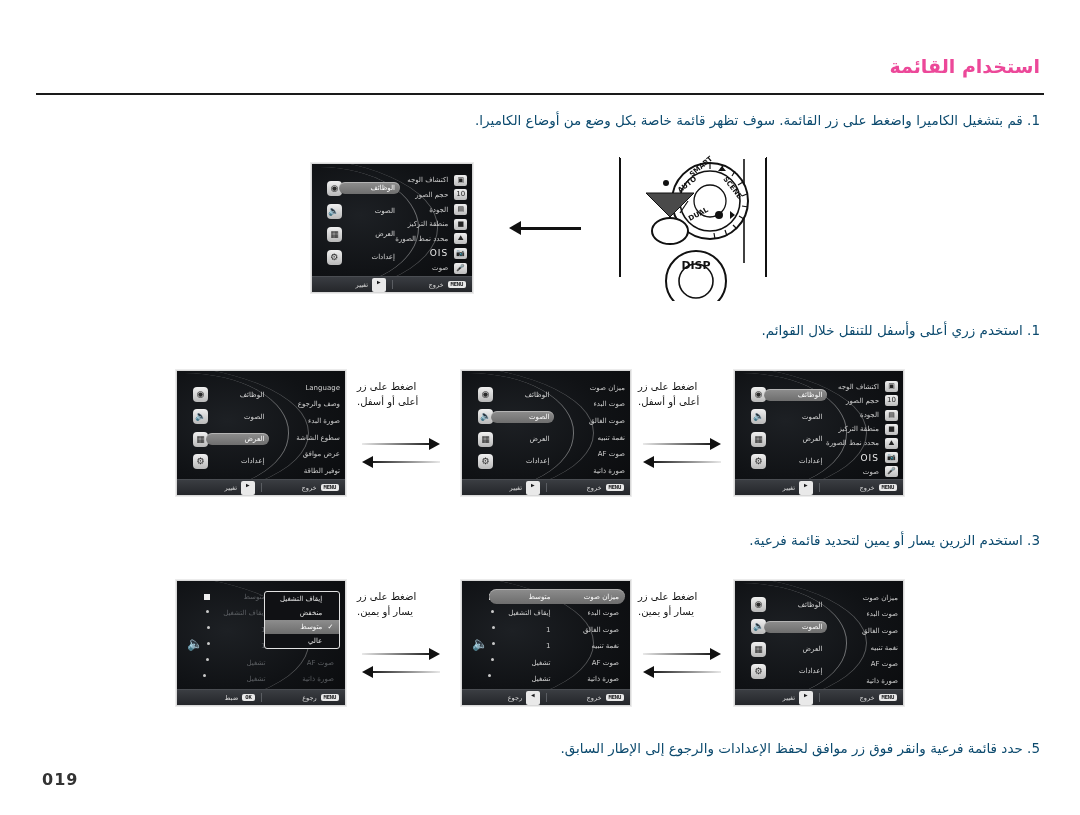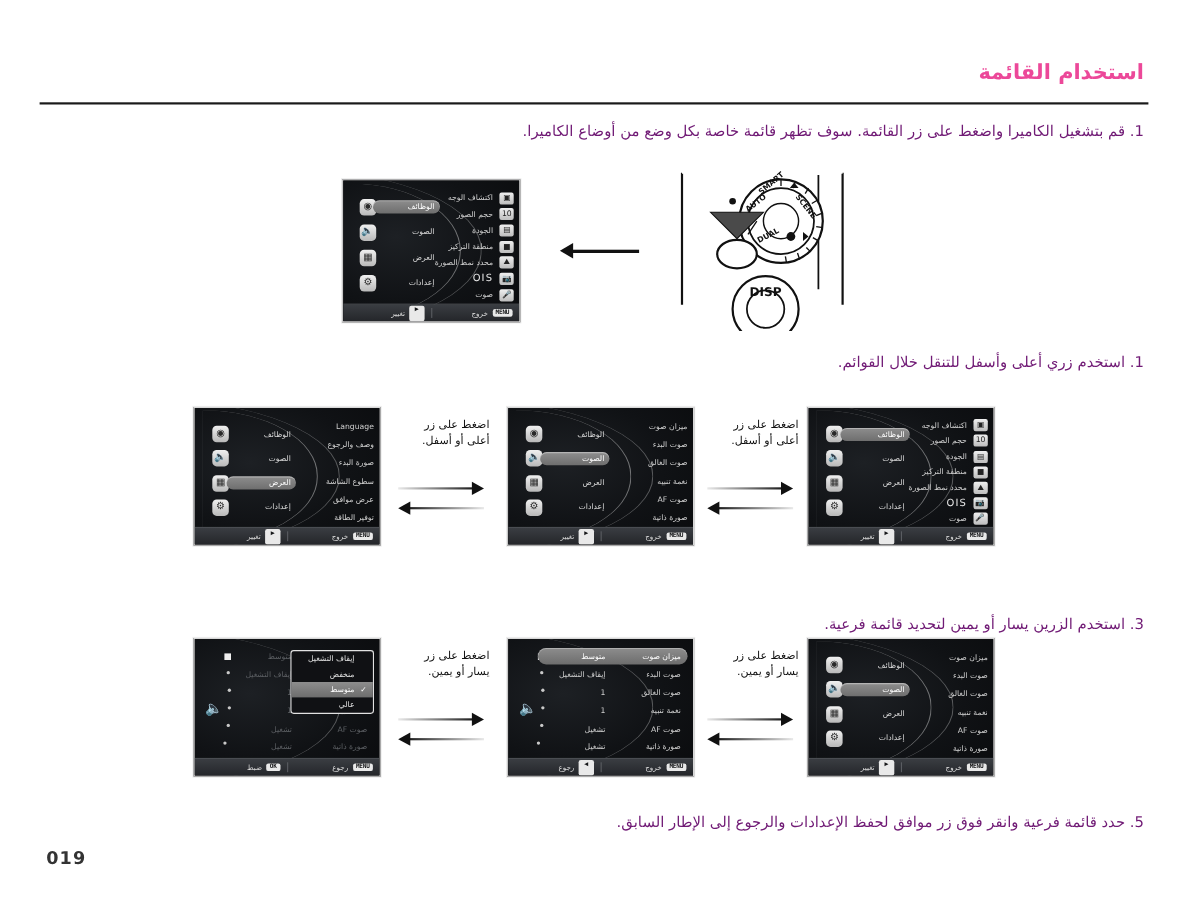--- a/index.html
+++ b/index.html
@@ -17,25 +17,25 @@
     direction:rtl;color:#ec4899;
   }
   .header-rule{
     position:absolute;left:36px;right:36px;top:93px;
     height:2px;background:#1a1a1a;
   }
 
   
   .step{
     position:absolute;direction:rtl;text-align:center;
-    font-size:13.5px;color:#701a75;white-space:nowrap;
+    font-size:13.5px;color:#0c4a6e;white-space:nowrap;
   }
   .step-1{right:40px;top:112px;}
   .step-2{right:40px;top:322px;}
-  .step-3{right:40px;top:532px;margin-top:28px;}
+  .step-3{right:40px;top:532px;}
   .step-4{right:40px;top:740px;}
 
   
   .page-number{
     position:absolute;left:42px;top:770px;
     font-size:16px;font-weight:700;color:#333;letter-spacing:1px;
   }
 
   
   .lcd{
@@ -157,21 +157,21 @@
     background:#e9e9e9;color:#17181a;font-size:5.5px;font-weight:700;
     padding:1px 3px;border-radius:2px;line-height:1;letter-spacing:-0.2px;
     font-family:"DejaVu Sans Mono","Liberation Mono",monospace;
   }
   .bar-key.arrow{font-size:6px;padding:1px 5px;}
   .bar-txt{font-size:6.5px;color:#dadada;white-space:nowrap;}
   .bar-div{width:1px;height:9px;background:#5a5d62;}
 
   
   .cap{
-    position:absolute;direction:rtl;text-align:right;
+    position:absolute;direction:rtl;text-align:left;
     font-size:10px;line-height:1.45;color:#111;white-space:nowrap;
   }
   .arrow-pair{position:absolute;width:78px;}
   .arrow{position:relative;height:12px;}
   .arrow .shaft{
     position:absolute;top:5px;height:2px;left:0;right:9px;
   }
   .arrow.right .shaft{background:linear-gradient(to right,#e9e9e9,#1a1a1a);}
   .arrow.left .shaft{background:linear-gradient(to left,#e9e9e9,#1a1a1a);left:9px;right:0;}
   .arrow .head{

